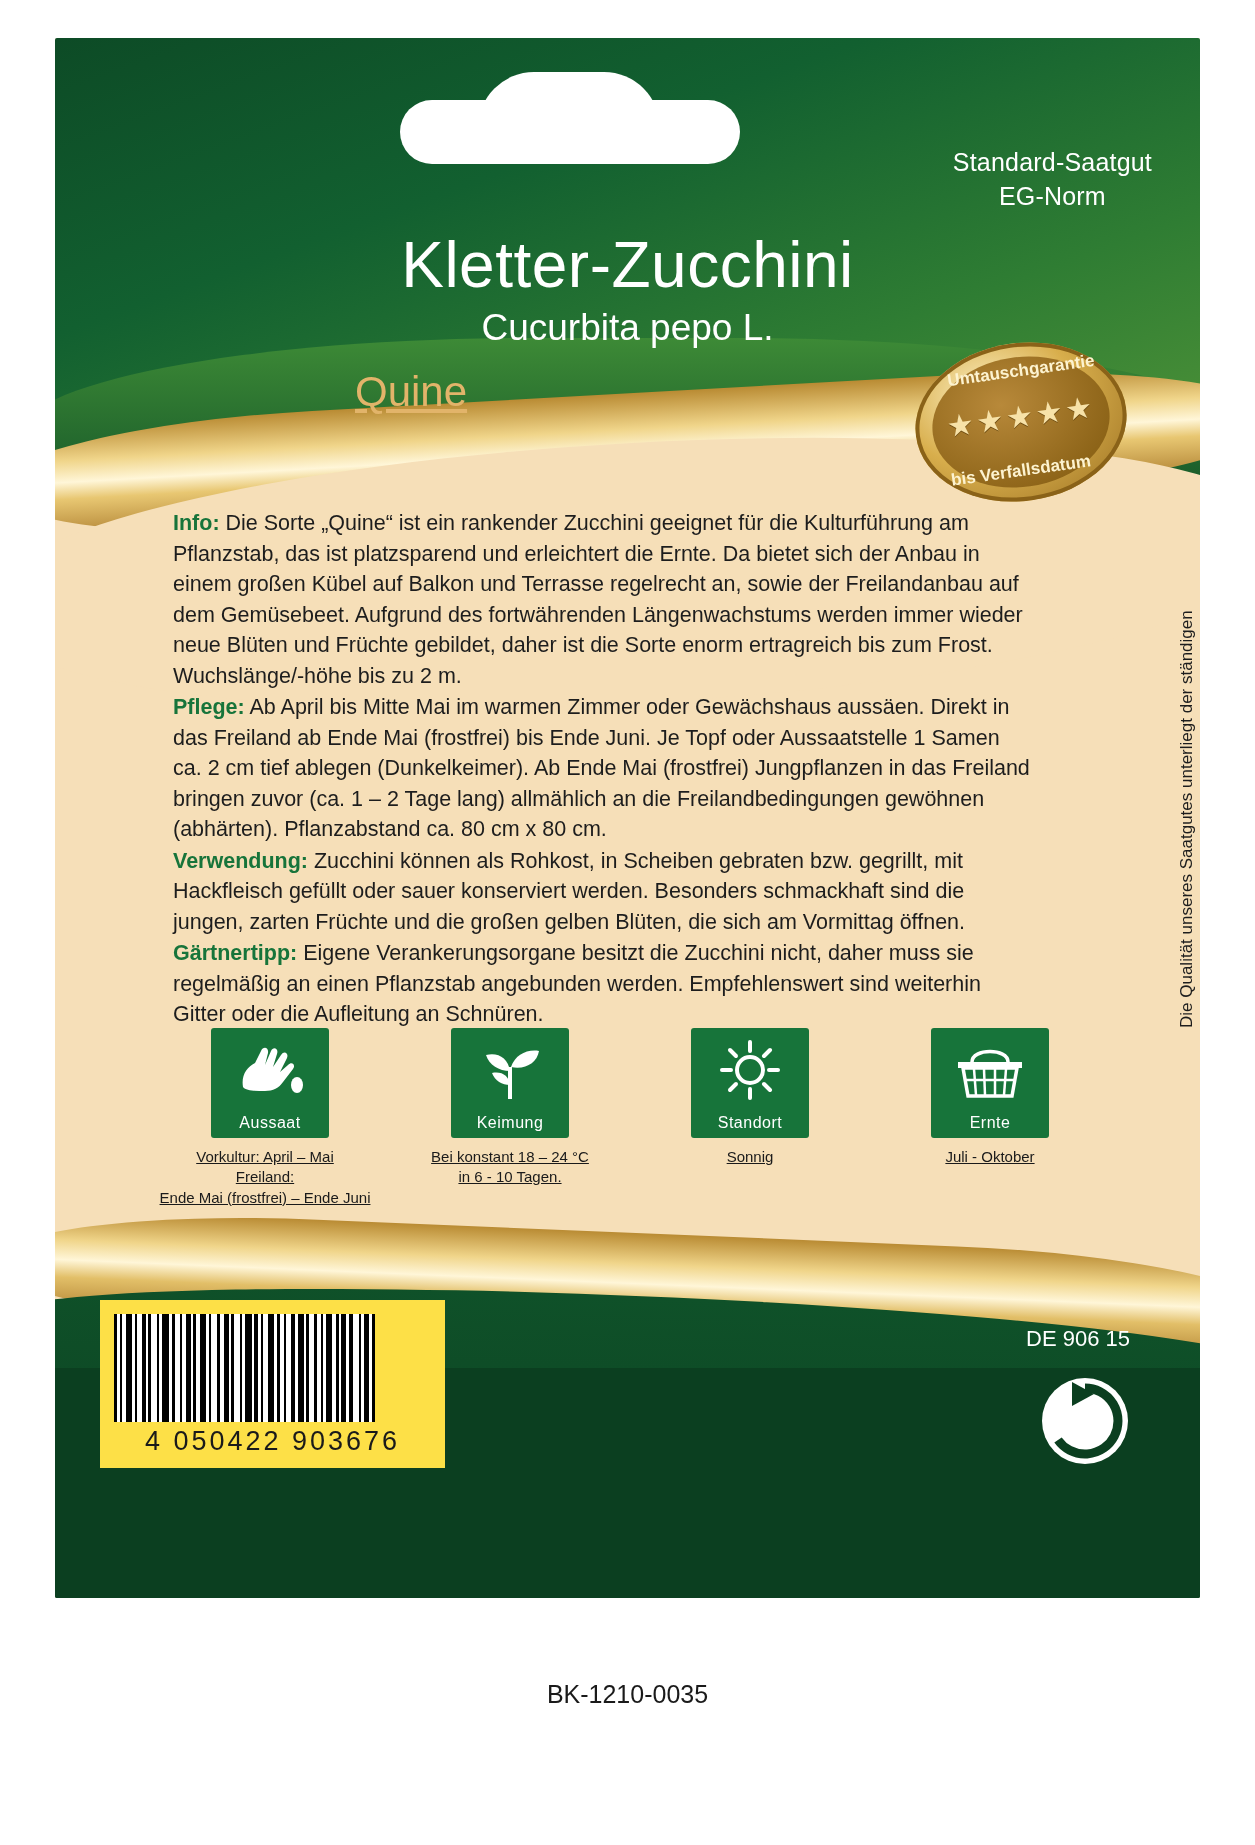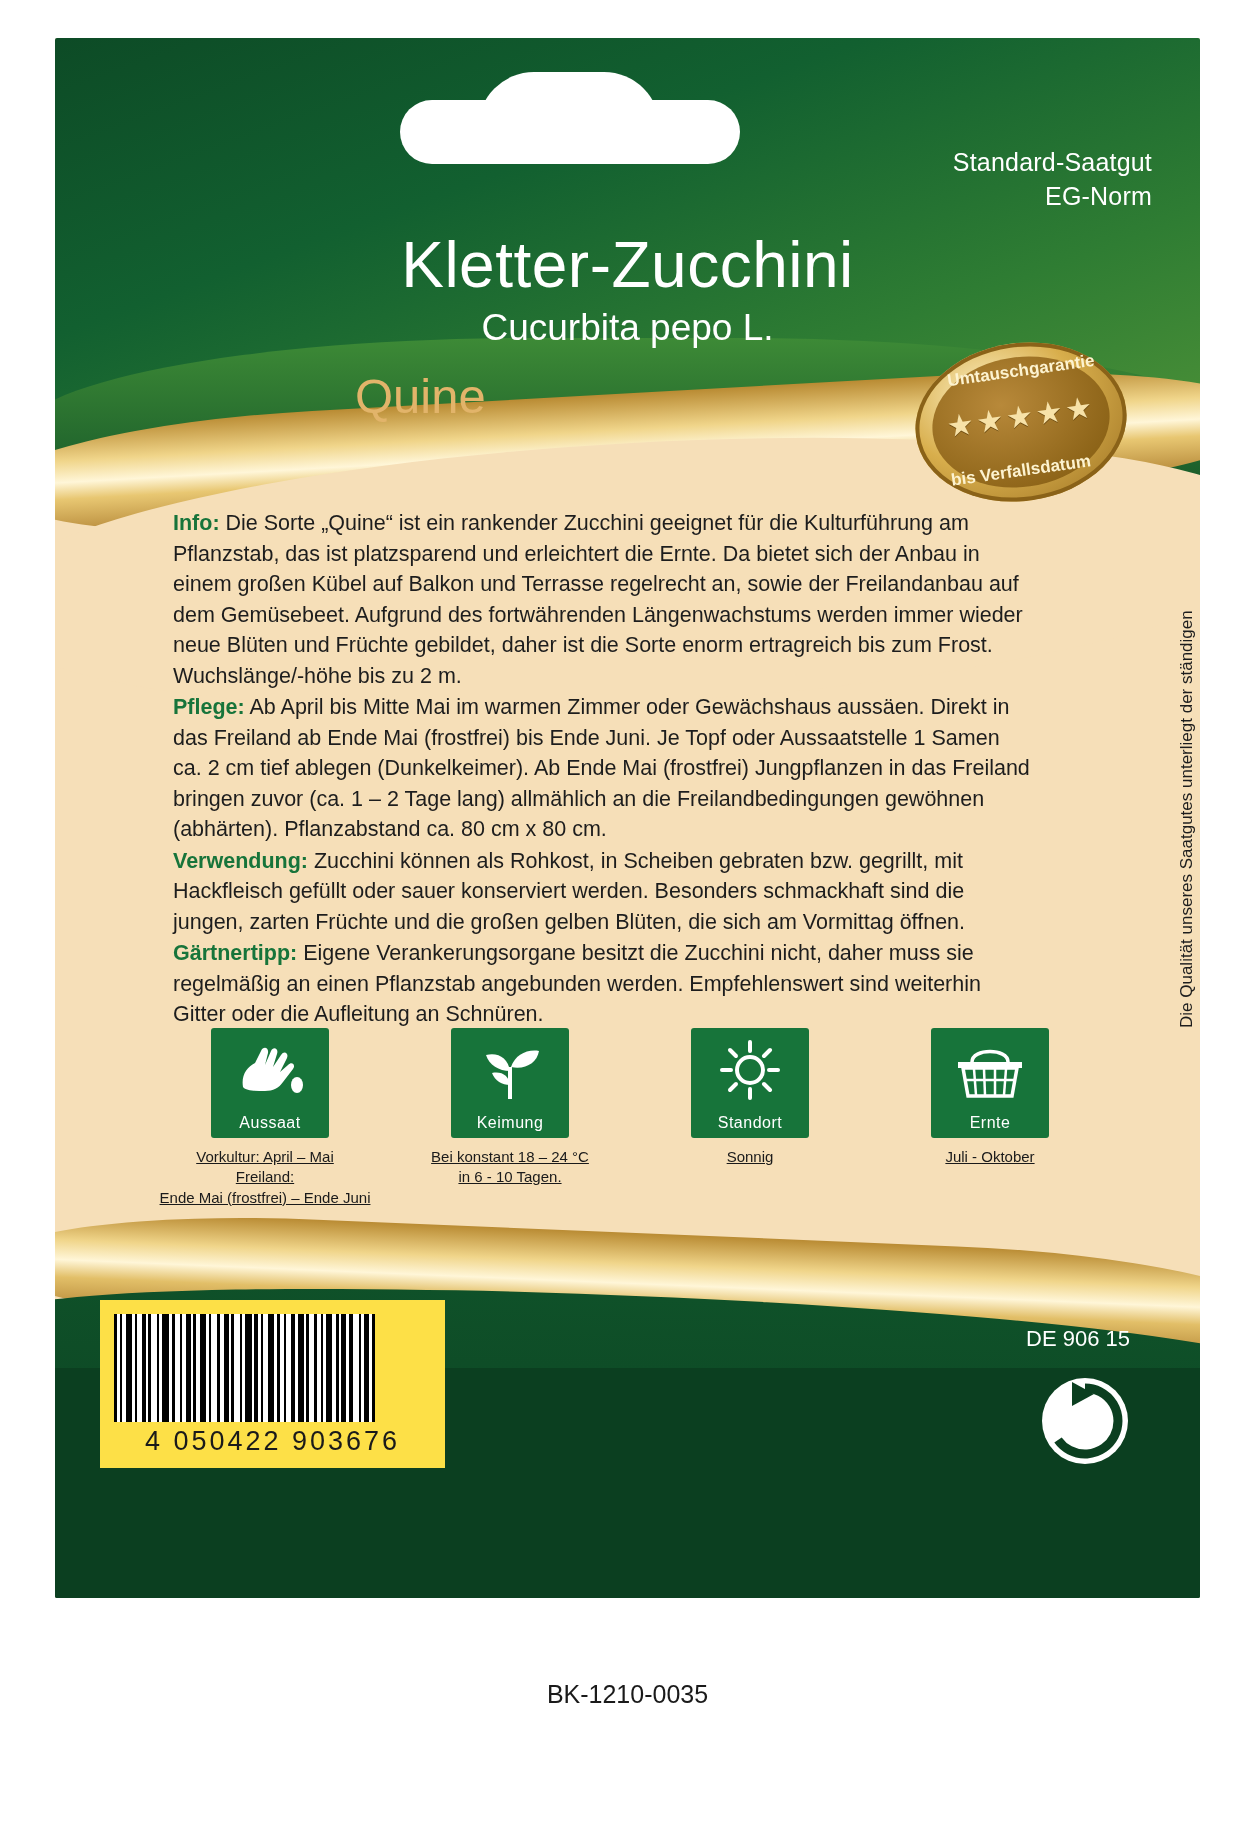--- a/index.html
+++ b/index.html
@@ -84,21 +84,21 @@
     width: 182px;
     height: 56px;
     background: #ffffff;
     border-radius: 60px 60px 0 0;
   }
 
   .std-norm {
     position: absolute;
     right: 48px;
     top: 108px;
-    text-align: right;
+    text-align: center;
     color: #ffffff;
     font-size: 25px;
     line-height: 1.35;
     letter-spacing: .2px;
   }
 
   .title-block {
     position: absolute;
     left: 0; top: 195px;
     width: 100%;
@@ -112,22 +112,23 @@
   }
   .title-latin {
     font-size: 37px;
     margin-top: 12px;
     line-height: 1;
   }
   .title-variety {
     position: absolute;
     left: 300px;
     top: 330px;
-    font-size: 49px;
+    font-size: 42px;
     color: #e2b46a;
+    text-decoration: underline;
   }
 
   
   .seal {
     position: absolute;
     right: 70px;
     top: 305px;
     width: 215px;
     height: 160px;
   }

